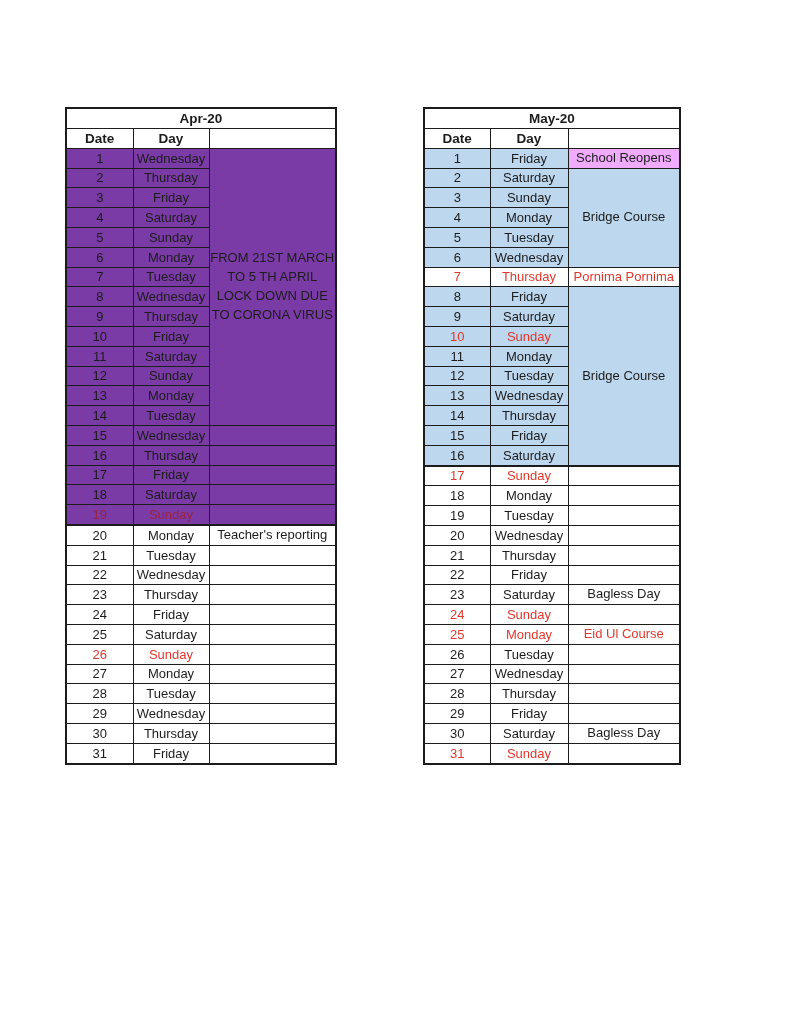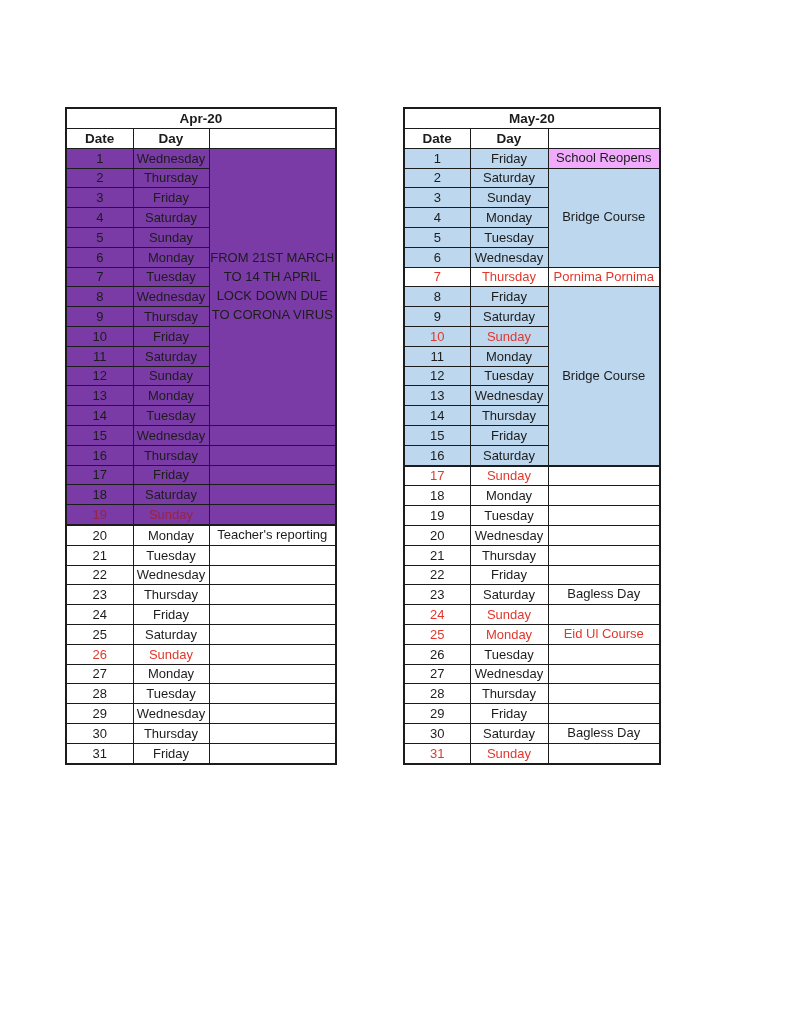--- a/index.html
+++ b/index.html
@@ -13,21 +13,21 @@
     height: 1024px;
     background: #ffffff;
     font-family: "Liberation Sans", sans-serif;
     overflow: hidden;
   }
   .cal-wrap {
     position: absolute;
     top: 107px;
   }
   .t0 { left: 65px; }
-  .t1 { left: 403px; }
+  .t1 { left: 423px; }
   table.cal {
     border-collapse: collapse;
     table-layout: fixed;
     border: 2px solid #1c1c1c;
   }
   .t0 .c-date { width: 67px; }
   .t0 .c-day  { width: 76px; }
   .t0 .c-note { width: 127px; }
   .t1 .c-date { width: 66px; }
   .t1 .c-day  { width: 78px; }
@@ -77,21 +77,21 @@
           </tr>
           <tr class="head-row">
             <td>Date</td>
             <td>Day</td>
             <td></td>
           </tr>
           <tr>
             <td style="background: rgb(122, 59, 166); color: rgb(28, 28, 28);">1</td>
             <td style="background: rgb(122, 59, 166); color: rgb(28, 28, 28);">Wednesday</td>
             <td class="note" rowspan="14" style="background: rgb(122, 59, 166); color: rgb(28, 28, 28);">FROM 21ST MARCH
-TO 14 TH APRIL
+TO 5 TH APRIL
 LOCK DOWN DUE
 TO CORONA VIRUS</td>
           </tr>
           <tr>
             <td style="background: rgb(122, 59, 166); color: rgb(28, 28, 28);">2</td>
             <td style="background: rgb(122, 59, 166); color: rgb(28, 28, 28);">Thursday</td>
           </tr>
           <tr>
             <td style="background: rgb(122, 59, 166); color: rgb(28, 28, 28);">3</td>
             <td style="background: rgb(122, 59, 166); color: rgb(28, 28, 28);">Friday</td>

